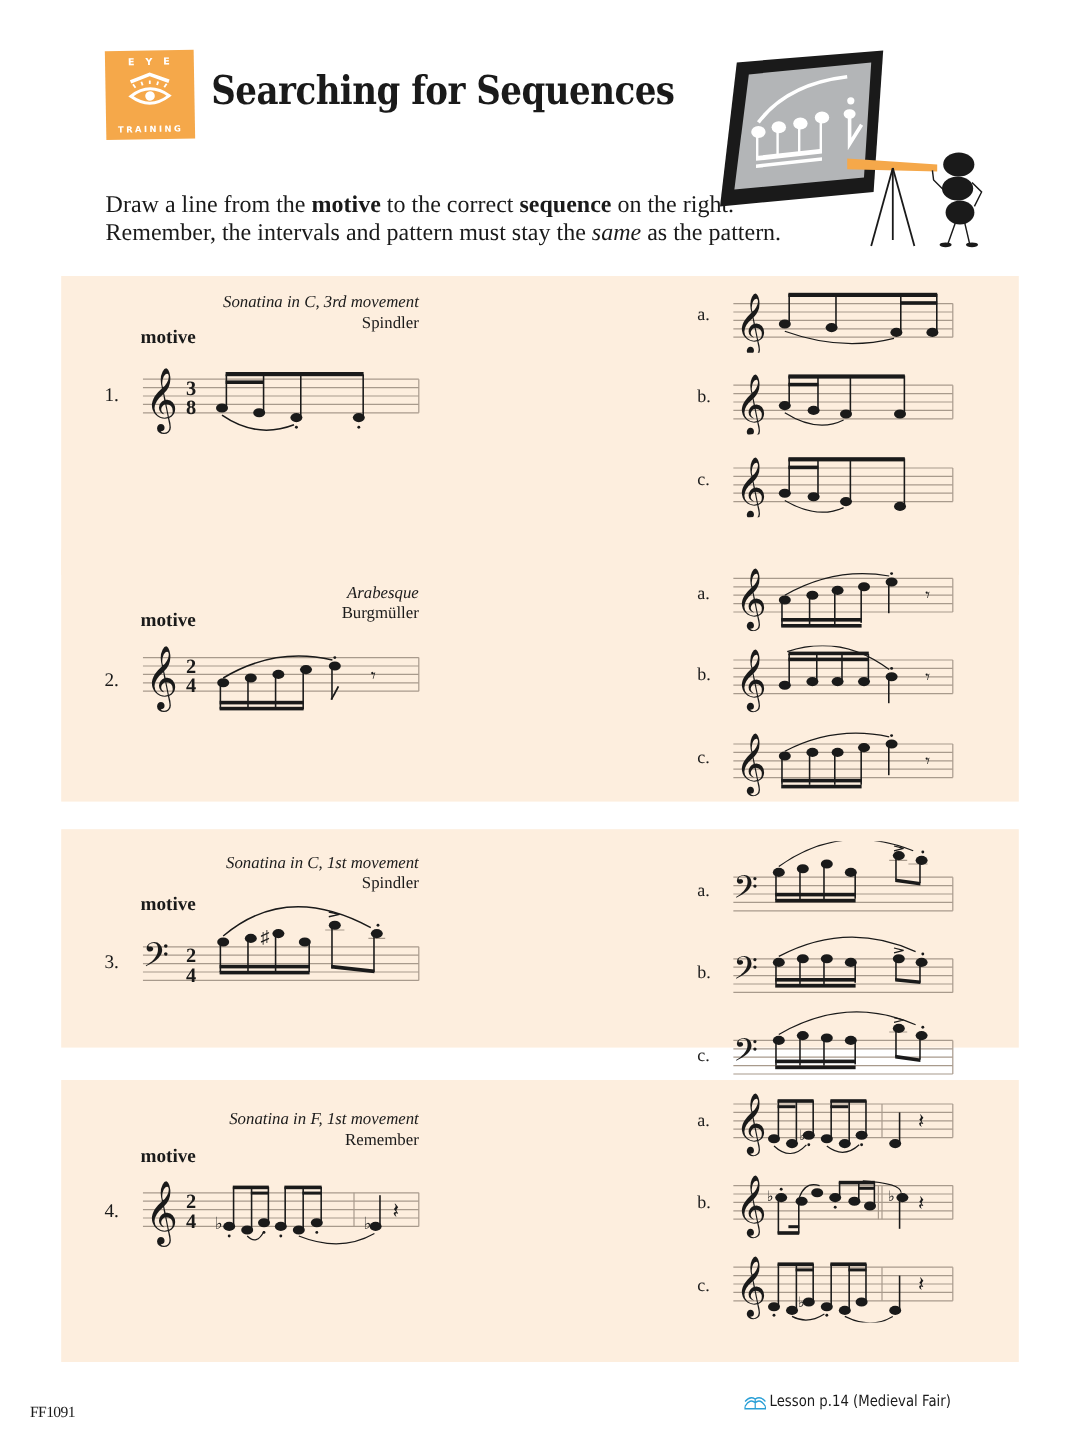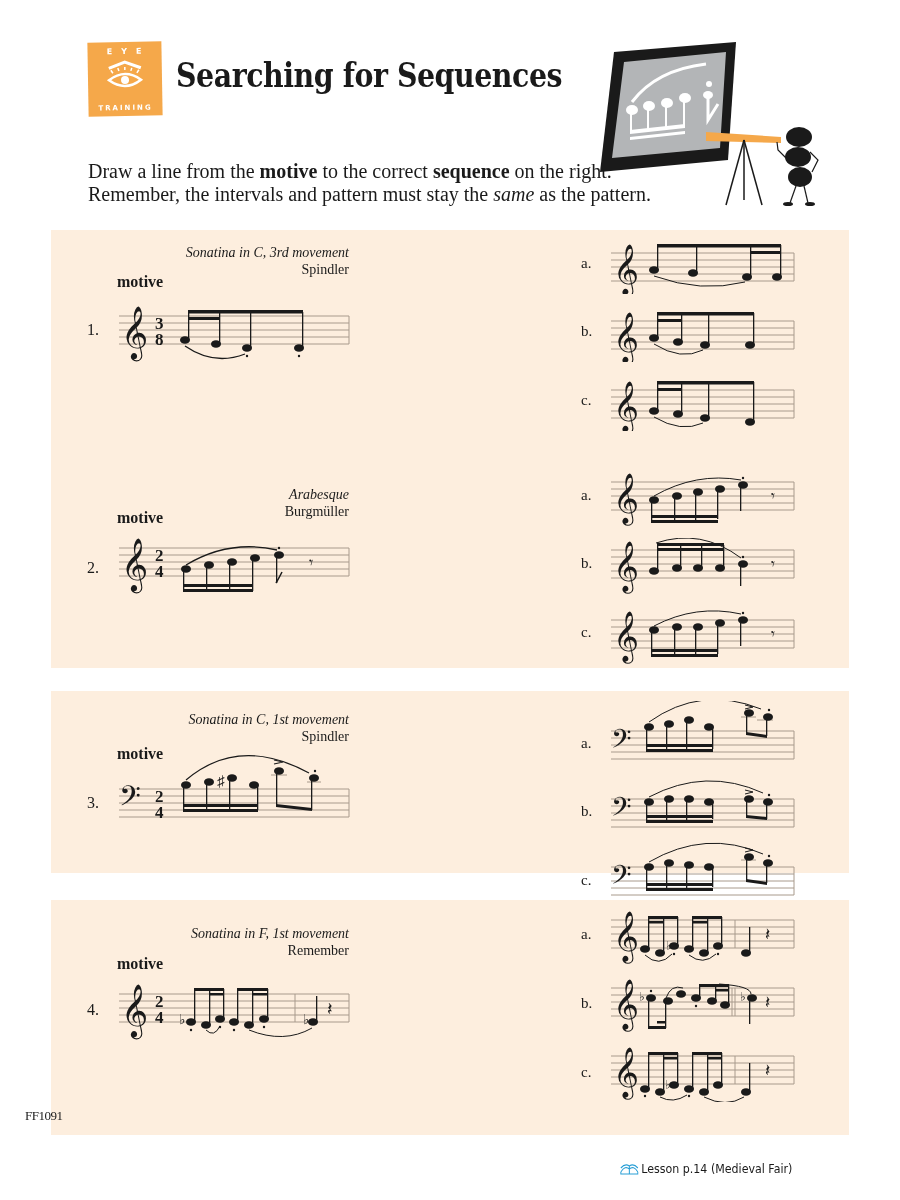--- a/index.html
+++ b/index.html
@@ -17,21 +17,21 @@
   .instr { position:absolute; left:88px; top:160px; font-size:20px; line-height:23px; }
   .instr b { font-weight:bold; }
   .illus { position:absolute; left:596px; top:40px; }
   .panel { position:absolute; left:51px; width:798px; background:#fdeede; }
   .piece { position:absolute; right:500px; text-align:right; font-size:14px; line-height:17px; }
   .piece .pt { font-style:italic; }
   .motive { position:absolute; left:66px; font-size:16px; font-weight:bold; }
   .num { position:absolute; left:36px; font-size:16px; }
   .optlbl { position:absolute; left:530px; font-size:15px; }
   .staff { position:absolute; }
-  .footer-code { position:absolute; left:25px; top:1108px; font-size:13px; letter-spacing:-0.5px; }
+  .footer-code { position:absolute; left:25px; top:1169px; font-size:13px; letter-spacing:-0.5px; }
   .footer-lesson { position:absolute; left:620px; top:1161px; font-family:"DejaVu Sans",sans-serif; font-size:13px; transform:scaleX(0.85); transform-origin:left; display:flex; align-items:center; gap:3px;}
   .footer-page { position:absolute; left:855px; top:1216px; font-size:23px; }
 </style>
 </head>
 <body>
 
 <div class="badge">
   <div class="top">EYE</div>
   <svg width="40" height="34" viewBox="0 0 40 34">
     <path d="M4 8 L20 2 L36 8" stroke="#fff" stroke-width="3" fill="none"></path>

